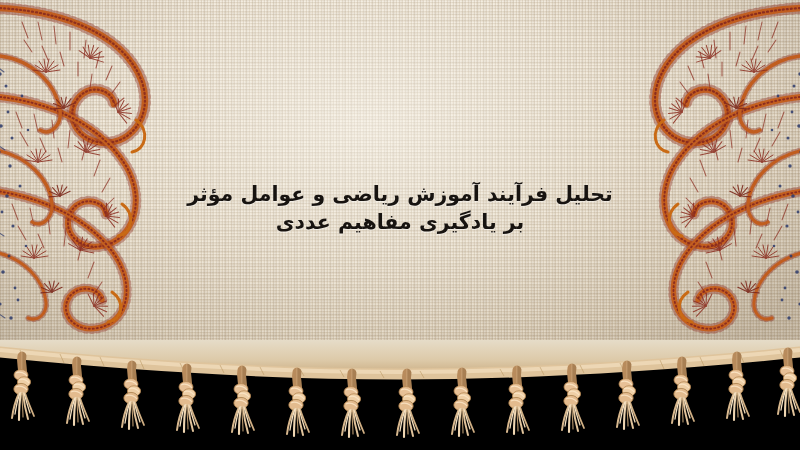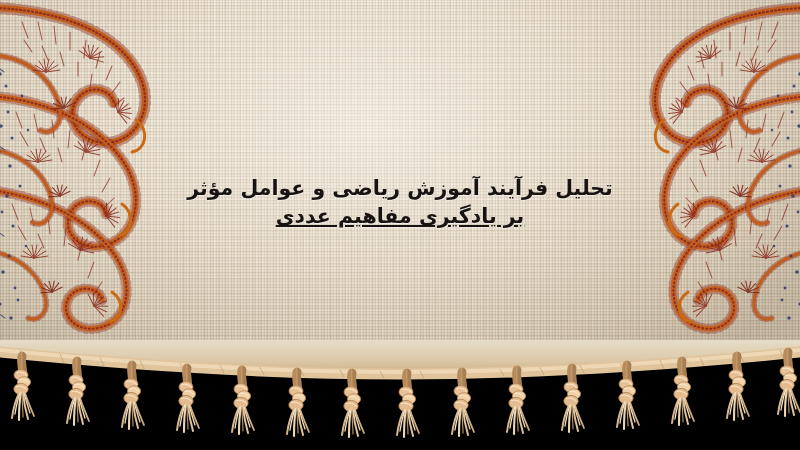--- a/index.html
+++ b/index.html
@@ -65,36 +65,36 @@
   
   .fringe{
     position:absolute;left:0;bottom:0;width:800px;height:110px;
   }
   .fringe svg{display:block;width:800px;height:110px;}
 
   
   .title-block{
     position:absolute;
     left:0;right:0;
-    top:174px;
+    top:180px;
     text-align:center;
     line-height:1.38;
     z-index:6;
   }
   .title-line{
     display:block;
     color:#171310;
     font-size:20.5px;
     font-weight:700;
     letter-spacing:0px;
     direction:rtl;
     text-shadow:0 1px 0 rgba(255,255,255,0.45);
     white-space:nowrap;
   }
-  .title-line.l2{font-size:20.5px;text-decoration:underline;}
+  .title-line.l2{font-size:20.5px;}
 </style>
 </head>
 <body>
 
 <div id="slide">
 
   <div class="cloth"></div>
 
   <div class="orn left">
     <svg viewBox="0 0 260 360" xmlns="http://www.w3.org/2000/svg">

